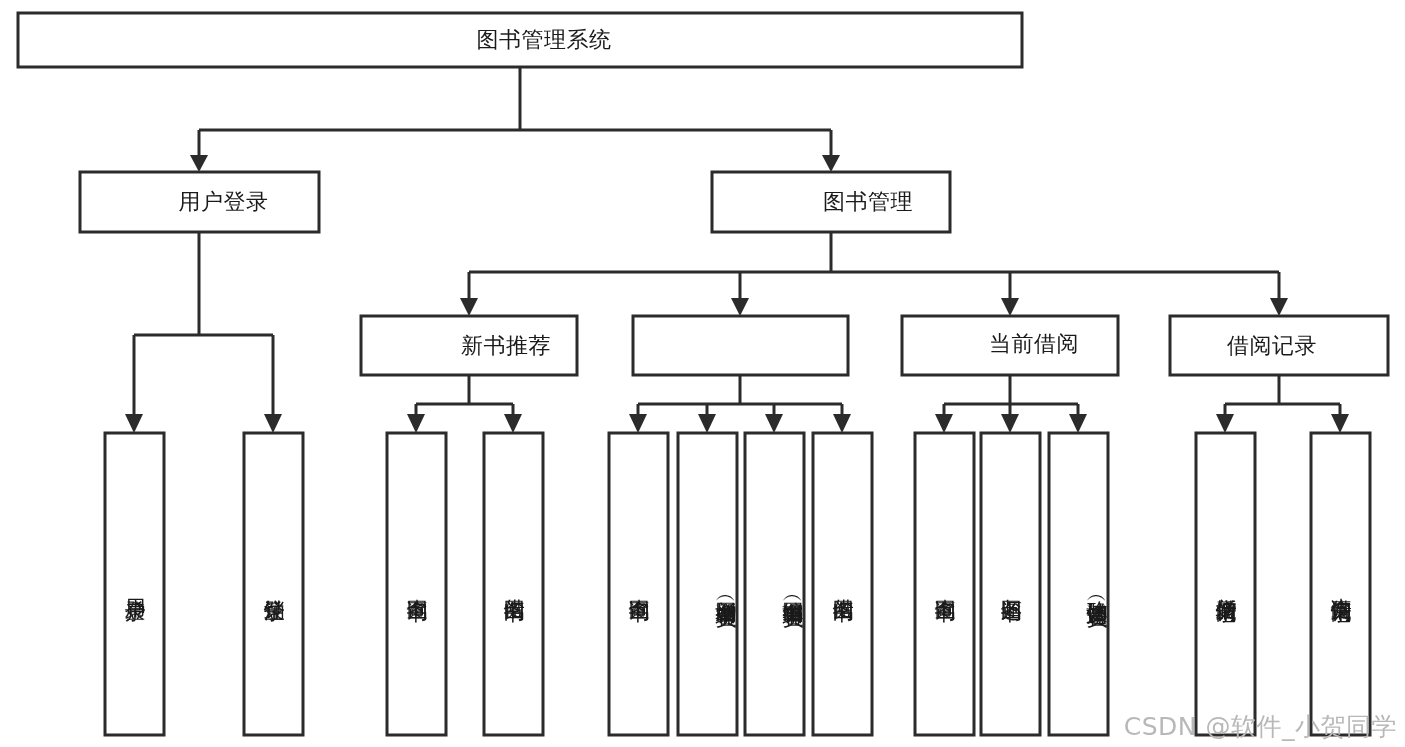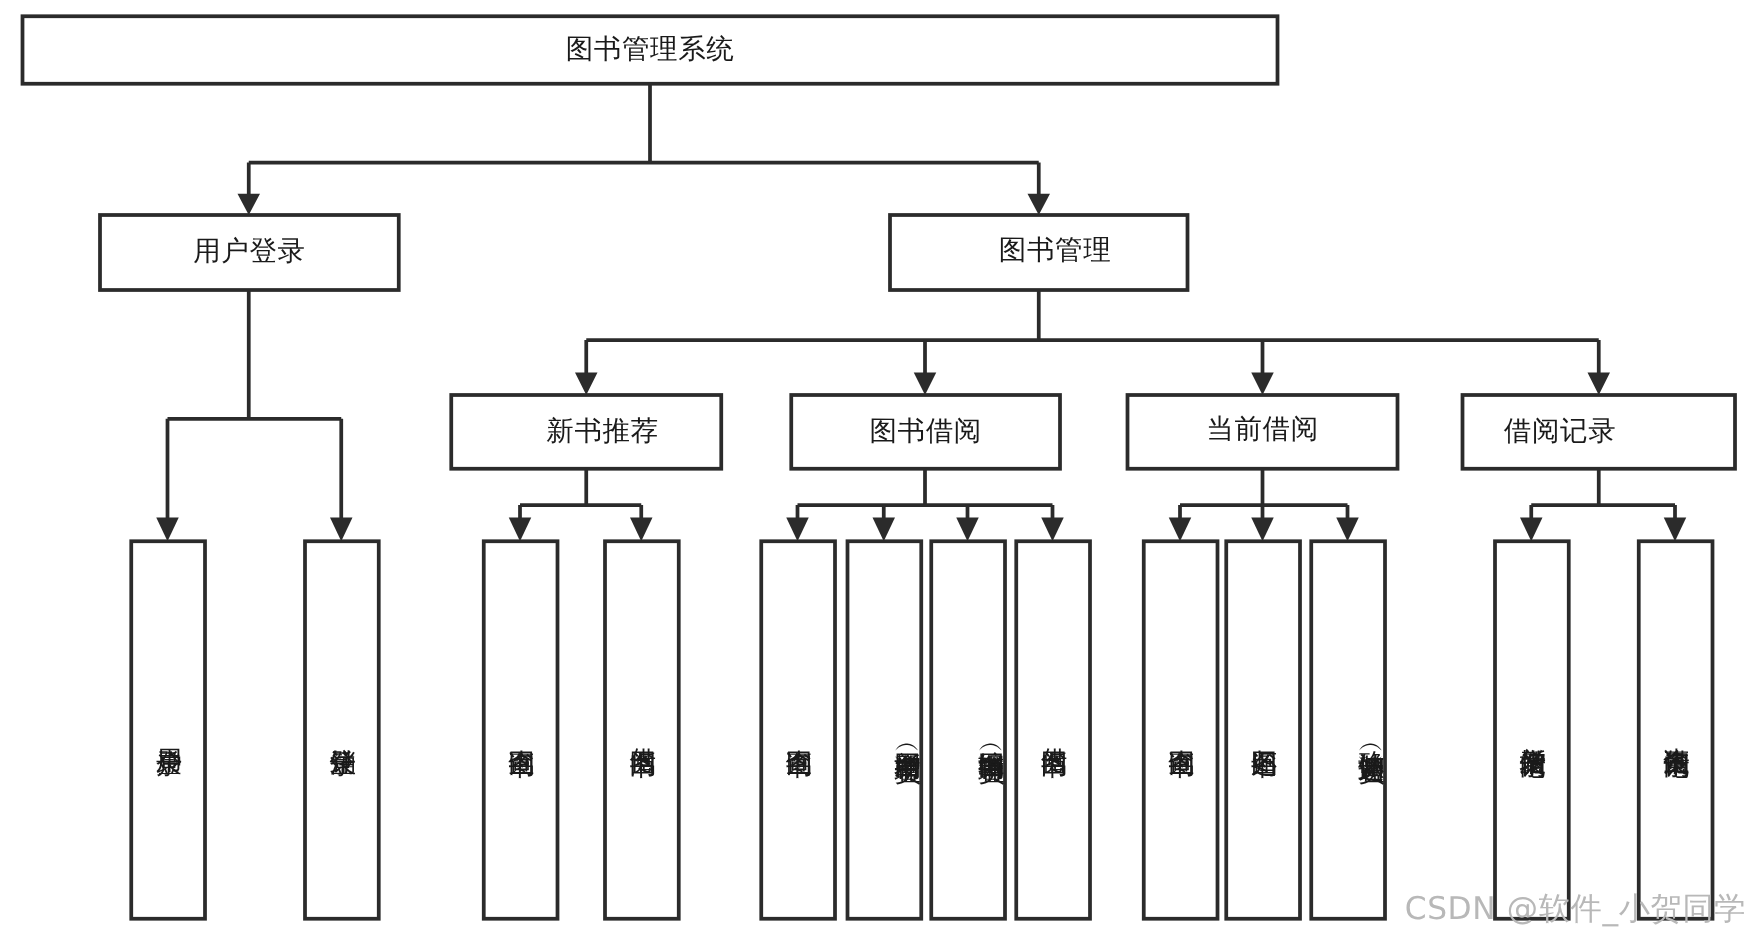--- a/index.html
+++ b/index.html
@@ -45,20 +45,21 @@
     display: flex;
     align-items: center;
     justify-content: center;
     text-align: right;
     color: #1a1a1a;
     font-size: 22px;
     line-height: 1.25;
     letter-spacing: 0.5px;
     white-space: nowrap;
     pointer-events: none;
+    margin-left: 24px;
   }
   .node-label-v {
     position: absolute;
     display: flex;
     align-items: center;
     justify-content: center;
     color: #1a1a1a;
     font-size: 21px;
     line-height: 1.12;
     letter-spacing: 1px;
@@ -173,24 +174,23 @@
     <rect class="node-box" x="981" y="433" width="59" height="302"></rect>
     <rect class="node-box" x="1049" y="433" width="59" height="302"></rect>
 
     <rect class="node-box" x="1196" y="433" width="59" height="302"></rect>
     <rect class="node-box" x="1311" y="433" width="59" height="302"></rect>
   </svg>
 
   <div class="node-label-h" style="left:18px; top:13px; width:1004px; height:54px;">图书管理系统</div>
 
   <div class="node-label-h" style="left:80px; top:172px; width:239px; height:60px;">用户登录</div>
-  <div class="node-label-h" style="left:712px; top:172px; width:264px; height:60px;font-family:Liberation Mono, monospace;">图书管理</div>
+  <div class="node-label-h" style="left:712px; top:172px; width:264px; height:60px;">图书管理</div>
 
   <div class="node-label-h" style="left:361px; top:316px; width:242px; height:59px;">新书推荐</div>
-  <div class="node-label-h" style="left:633px; top:316px; width:215px; height:59px;">图书借阅</div>
   <div class="node-label-h" style="left:902px; top:316px; width:216px; height:56px;">当前借阅</div>
   <div class="node-label-h" style="left:1139px; top:316px; width:218px; height:59px;">借阅记录</div>
 
   <div class="node-label-v" style="left:105px; top:433px; width:59px; height:302px;">用户登录</div>
   <div class="node-label-v" style="left:244px; top:433px; width:59px; height:302px;">注销登录</div>
 
   <div class="node-label-v" style="left:387px; top:433px; width:59px; height:302px;">查询图书</div>
   <div class="node-label-v" style="left:484px; top:433px; width:59px; height:302px;">借阅图书</div>
 
   <div class="node-label-v" style="left:609px; top:433px; width:59px; height:302px;">查询图书</div>

